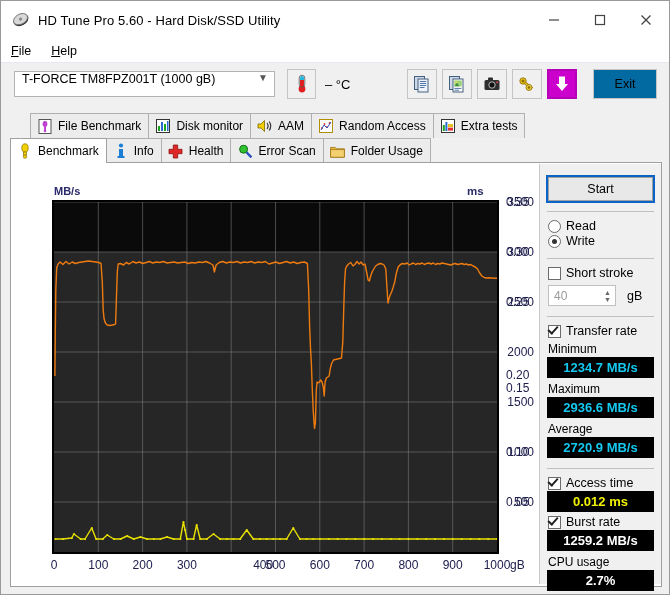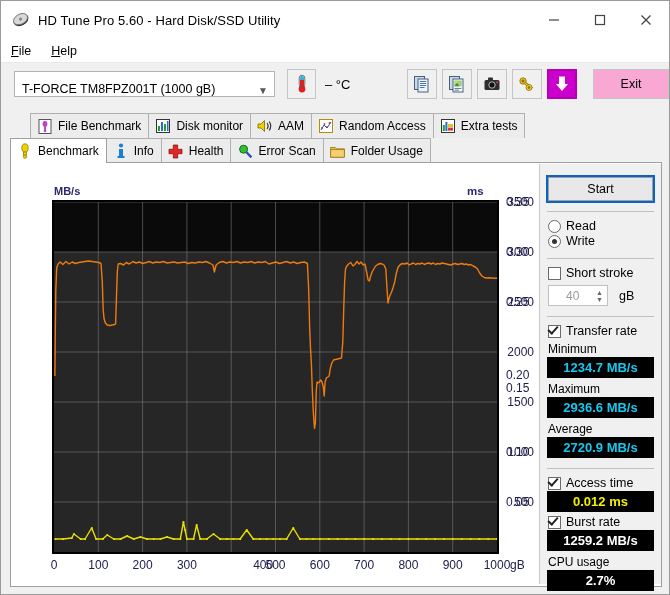--- a/index.html
+++ b/index.html
@@ -58,21 +58,21 @@
   .toolbar {
     position: absolute; left: 0; top: 63px; width: 668px; height: 44px;
     background: #f0f0f0;
     display: flex; align-items: center;
   }
   .drivecombo {
     position: absolute; left: 13px; top: 7px;
     width: 261px; height: 26px;
     background: #ffffff;
     border: 1px solid #b4b4b4;
-    display: flex; align-items: flex-end;
+    display: flex; align-items: flex-start;
     padding: 0 4px 0 7px;
     font-size: 12.5px;
   }
   .drivecombo .cname { flex: 1; white-space: nowrap; overflow: hidden; }
   .chev { width: 14px; text-align: center; color: #555; font-size: 10px; }
 
   .tempwrap {
     position: absolute; left: 286px; top: 5px;
     display: flex; align-items: center;
   }
@@ -85,22 +85,22 @@
 
   .tbtns { position: absolute; left: 406px; top: 5px; display: flex; gap: 5px; }
   .tbtn {
     width: 30px; height: 30px;
     background: #f0f0f0; border: 1px solid #c4c4c4;
     display: flex; align-items: center; justify-content: center;
   }
   .tbtn.accent { border: 2px solid #b500b5; background: #cc00cc; }
   .exitbtn {
     position: absolute; left: 592px; top: 5px;
-    width: 76px; height: 30px;
-    background: #f9a8d4; border: 1px solid #c4c4c4;
+    width: 64px; height: 30px;
+    background: #0369a1; border: 1px solid #c4c4c4;
     display: flex; align-items: center; justify-content: center;
     font-size: 12.5px;
   }
 
   
   .tabstrip {
     position: absolute; left: 9px; top: 112px; width: 652px; height: 40px;
   }
   .tabrow { position: absolute; left: 0; display: flex; }
   .tabrow.top { top: 0; left: 20px; }
@@ -187,22 +187,22 @@
     width: 13px; height: 13px; border: 1px solid #6b6b6b; background: #fff;
     margin-right: 5px; position: relative; flex: none;
   }
   .cbox.on::after {
     content: ""; position: absolute; left: 1px; top: -2px;
     width: 4px; height: 8px; border: solid #222; border-width: 0 2px 2px 0;
     transform: rotate(42deg);
   }
   .spinrow { display: flex; align-items: center; margin: 5px 1px 0 2px; }
   .spin {
-    width: 60px; height: 21px; background: #fff; border: 1px solid #c0c0c0;
-    display: flex; align-items: center; padding-left: 17px;
+    width: 68px; height: 21px; background: #fff; border: 1px solid #c0c0c0;
+    display: flex; align-items: center; padding-left: 5px;
     font-size: 12px; color: #9a9a9a;
   }
   .spinbtns {
     width: 15px; height: 19px; margin-left: -16px;
     display: flex; flex-direction: column;
     font-size: 7px; color: #666; align-items: center; justify-content: center;
   }
   .spinunit { margin-left: 12px; font-size: 12.5px; }
   .statlabel { font-size: 12px; color: #000; margin: 4px 0 1px 2px; }
   .statval {

